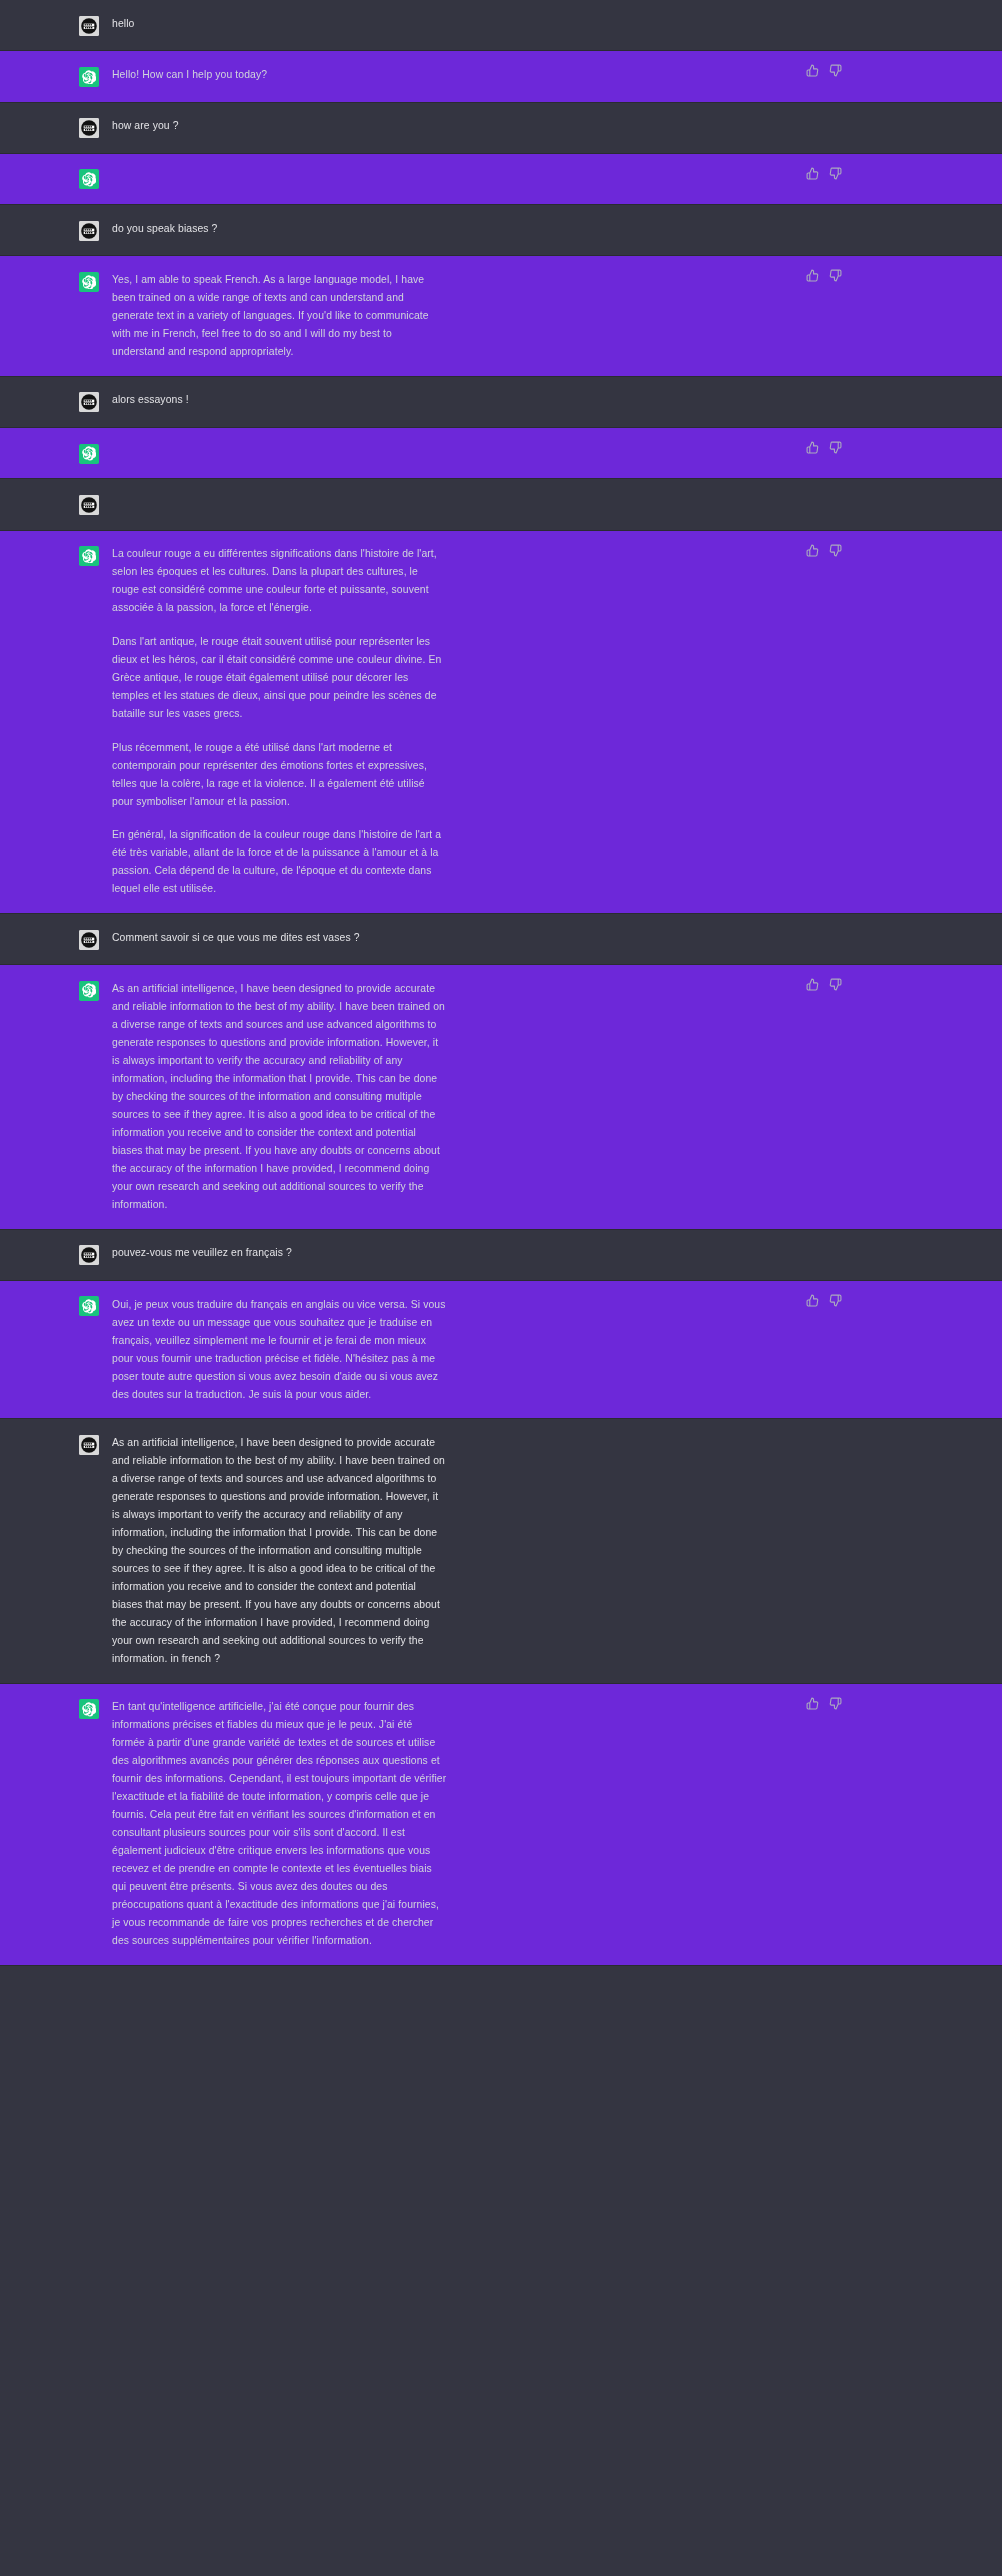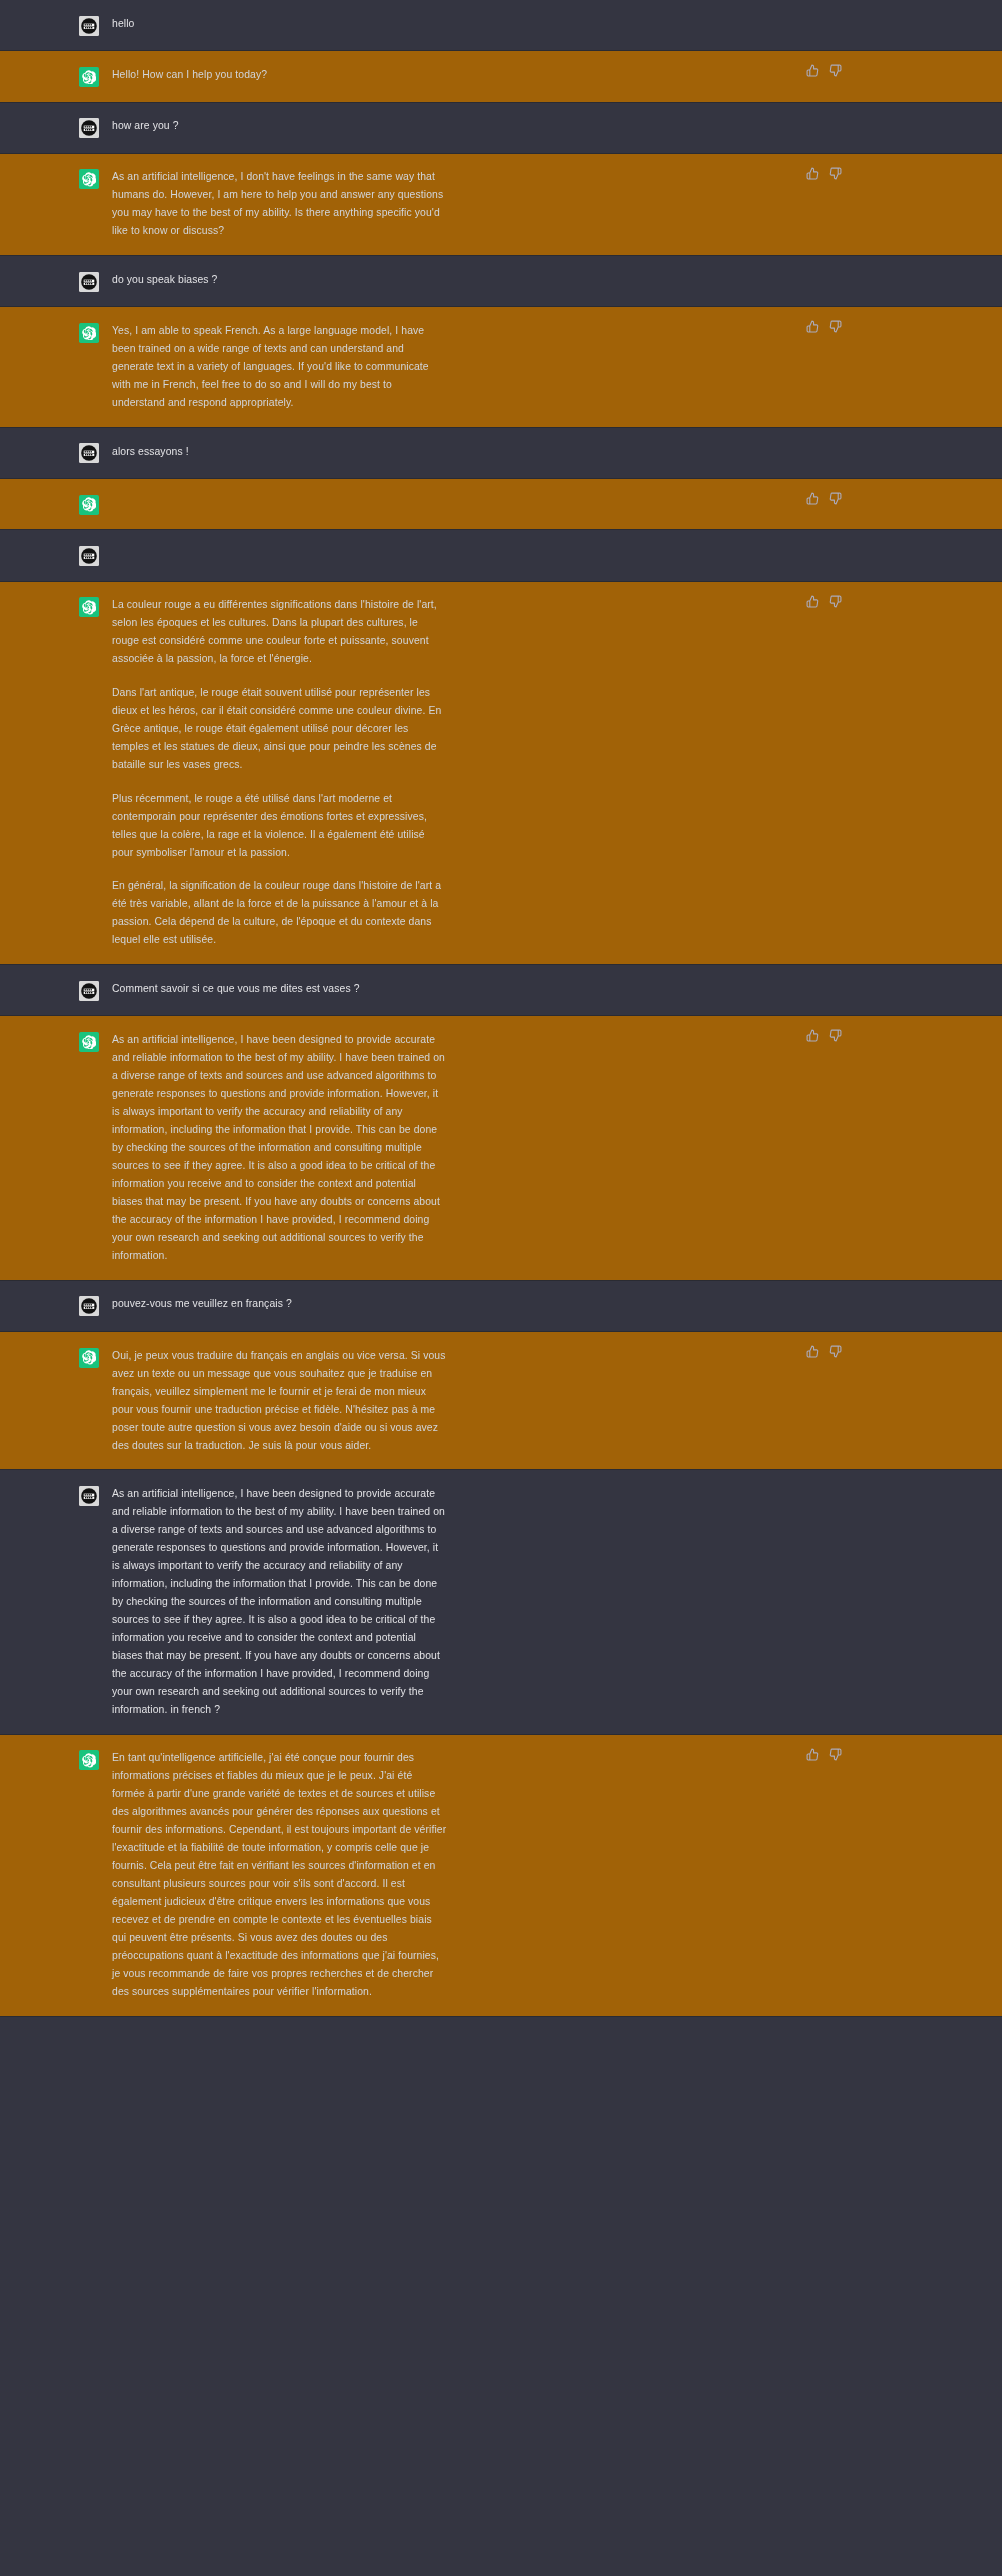--- a/index.html
+++ b/index.html
@@ -12,21 +12,21 @@
 
   .msg-row {
     display: flex;
     justify-content: flex-start;
     width: 100%;
     padding: 0;
     border-bottom: 0.9px solid #2a2b32;
     position: relative;
   }
   .msg-row.user { background: #343541; }
-  .msg-row.assistant { background: #a16207; }
+  .msg-row.assistant { background: #6d28d9; }
 
   .msg-inner {
     display: flex;
     align-items: flex-start;
     width: 100%;
     padding: 14.7px 0 14.7px 0;
     position: relative;
   }
 
   .avatar-cell {
@@ -171,23 +171,20 @@
     </div>
     <div class="msg-row assistant">
       <div class="msg-inner">
         <div class="avatar-cell">
           <div class="avatar assistant-avatar">
             <svg width="14.7" height="14.7" viewBox="0 0 41 41" fill="none" xmlns="http://www.w3.org/2000/svg">
               <path d="M37.532 16.87a9.963 9.963 0 0 0-.856-8.184 10.078 10.078 0 0 0-10.855-4.835A9.964 9.964 0 0 0 18.306.5a10.079 10.079 0 0 0-9.614 6.977 9.967 9.967 0 0 0-6.664 4.834 10.08 10.08 0 0 0 1.24 11.817 9.965 9.965 0 0 0 .856 8.185 10.079 10.079 0 0 0 10.855 4.835 9.965 9.965 0 0 0 7.516 3.35 10.078 10.078 0 0 0 9.617-6.981 9.967 9.967 0 0 0 6.663-4.834 10.079 10.079 0 0 0-1.243-11.813zM22.498 37.886a7.474 7.474 0 0 1-4.799-1.735c.06-.33.143-.66.25-.98l5.42-3.131a.88.88 0 0 0 .444-.773v-7.64l2.29 1.325a.083.083 0 0 1 .045.064v6.326a7.504 7.504 0 0 1-7.65 6.544zM6.392 31.006a7.471 7.471 0 0 1-.894-5.023c.06.036.162.099.237.141l5.42 3.13a.88.88 0 0 0 .89 0l6.617-3.819v2.644a.082.082 0 0 1-.033.072l-5.48 3.164a7.504 7.504 0 0 1-6.757.691zM4.966 13.3a7.476 7.476 0 0 1 3.923-3.287 67.22 67.22 0 0 0-.1.985v6.262a.88.88 0 0 0 .445.773l6.617 3.819-2.29 1.322a.083.083 0 0 1-.079.007L8.005 20.01a7.504 7.504 0 0 1-3.039-6.71zm18.82 4.38l-6.618-3.82 2.29-1.32a.082.082 0 0 1 .078-.008l5.48 3.164a7.5 7.5 0 0 1-1.157 13.53v-6.433a.87.87 0 0 0-.473-.773zm2.28-3.427a28.16 28.16 0 0 0-.238-.14l-5.42-3.13a.882.882 0 0 0-.89 0l-6.617 3.82V12.16a.082.082 0 0 1 .033-.072l5.48-3.162a7.503 7.503 0 0 1 11.146 7.768zM12.293 21.68l-2.29-1.325a.083.083 0 0 1-.045-.064v-6.326a7.5 7.5 0 0 1 12.296-5.756 6.94 6.94 0 0 0-.25.98l-5.42 3.13a.88.88 0 0 0-.444.774l-.003 7.636zm1.244-2.682l2.948-1.702 2.95 1.7v3.402l-2.95 1.702-2.948-1.702V19z" fill="#fff"></path>
             </svg>
           </div>
         </div>
-        <div class="content-cell">
-          <p>As an artificial intelligence, I don't have feelings in the same way that humans do. However, I am here to help you and answer any questions you may have to the best of my ability. Is there anything specific you'd like to know or discuss?</p>
-        </div>
         <div class="actions">
           <span class="act-btn" title="Good response">
             <svg width="13" height="13" viewBox="0 0 24 24" fill="none" stroke="currentColor" stroke-width="2" stroke-linecap="round" stroke-linejoin="round">
               <path d="M14 9V5a3 3 0 0 0-3-3l-4 9v11h11.28a2 2 0 0 0 2-1.7l1.38-9a2 2 0 0 0-2-2.3zM7 22H4a2 2 0 0 1-2-2v-7a2 2 0 0 1 2-2h3"></path>
             </svg>
           </span>
           <span class="act-btn" title="Bad response">
             <svg width="13" height="13" viewBox="0 0 24 24" fill="none" stroke="currentColor" stroke-width="2" stroke-linecap="round" stroke-linejoin="round">
               <path d="M10 15v4a3 3 0 0 0 3 3l4-9V2H5.72a2 2 0 0 0-2 1.7l-1.38 9a2 2 0 0 0 2 2.3zm7-13h2.67A2.31 2.31 0 0 1 22 4v7a2.31 2.31 0 0 1-2.33 2H17"></path>
             </svg>

